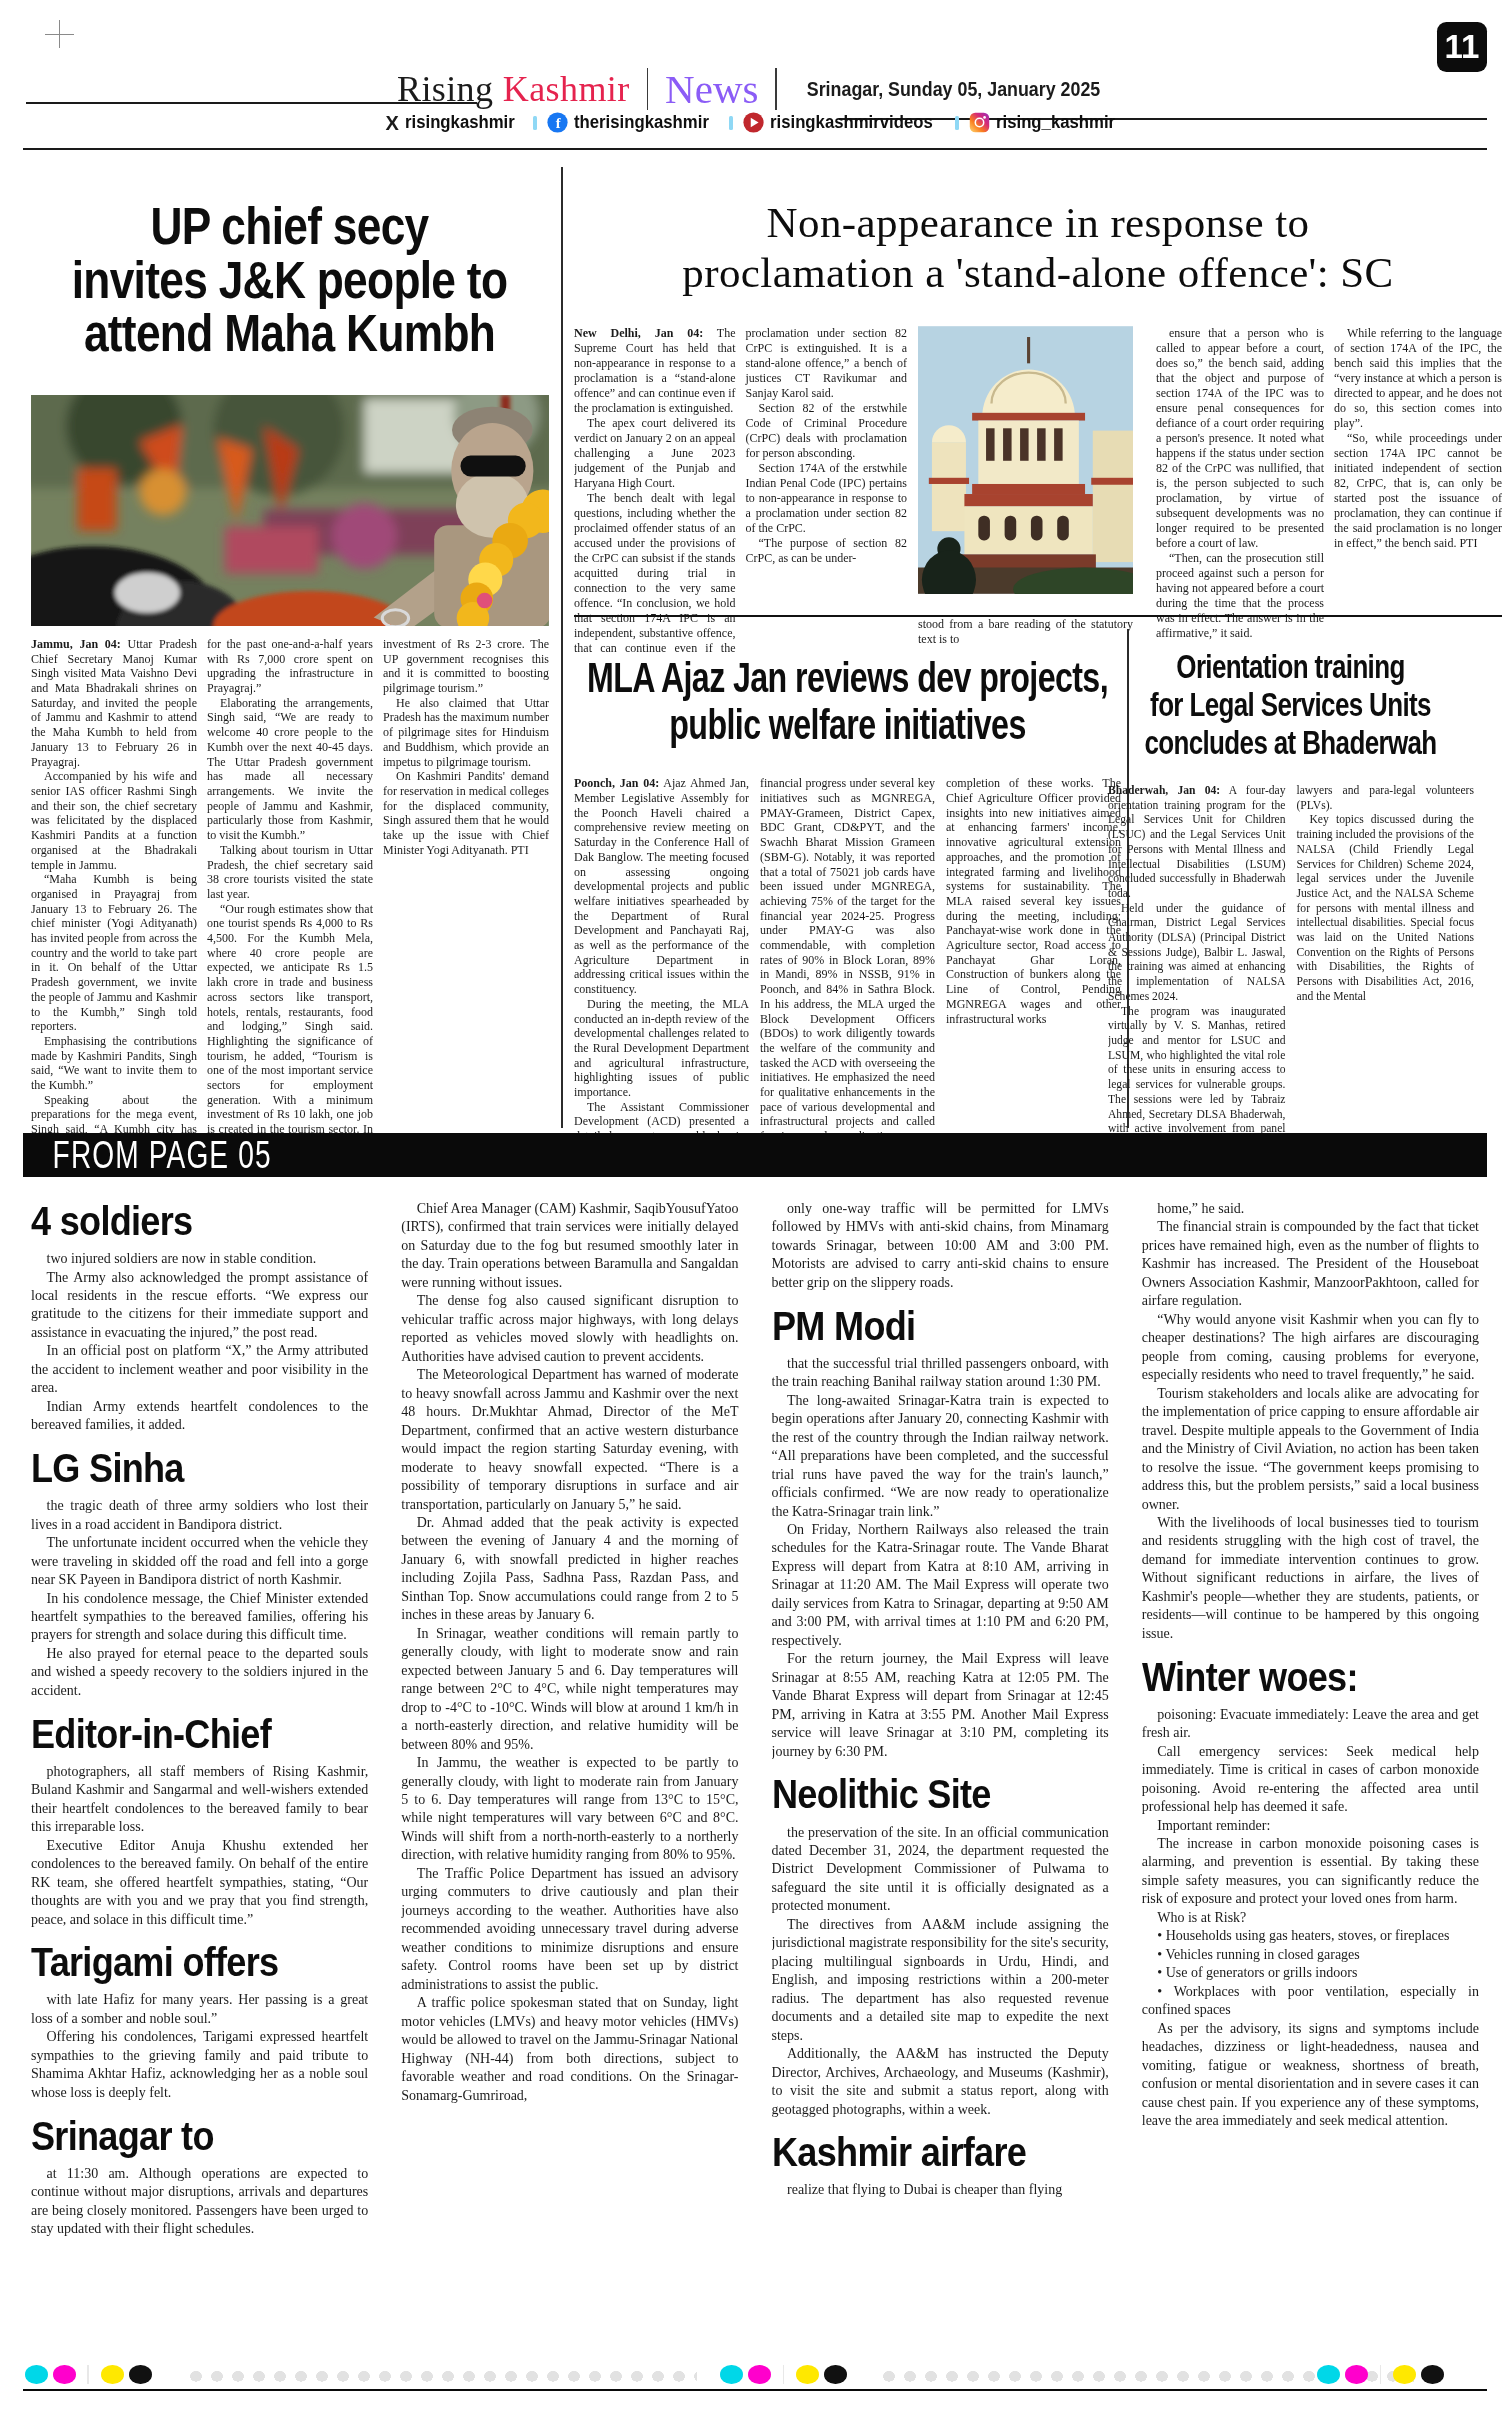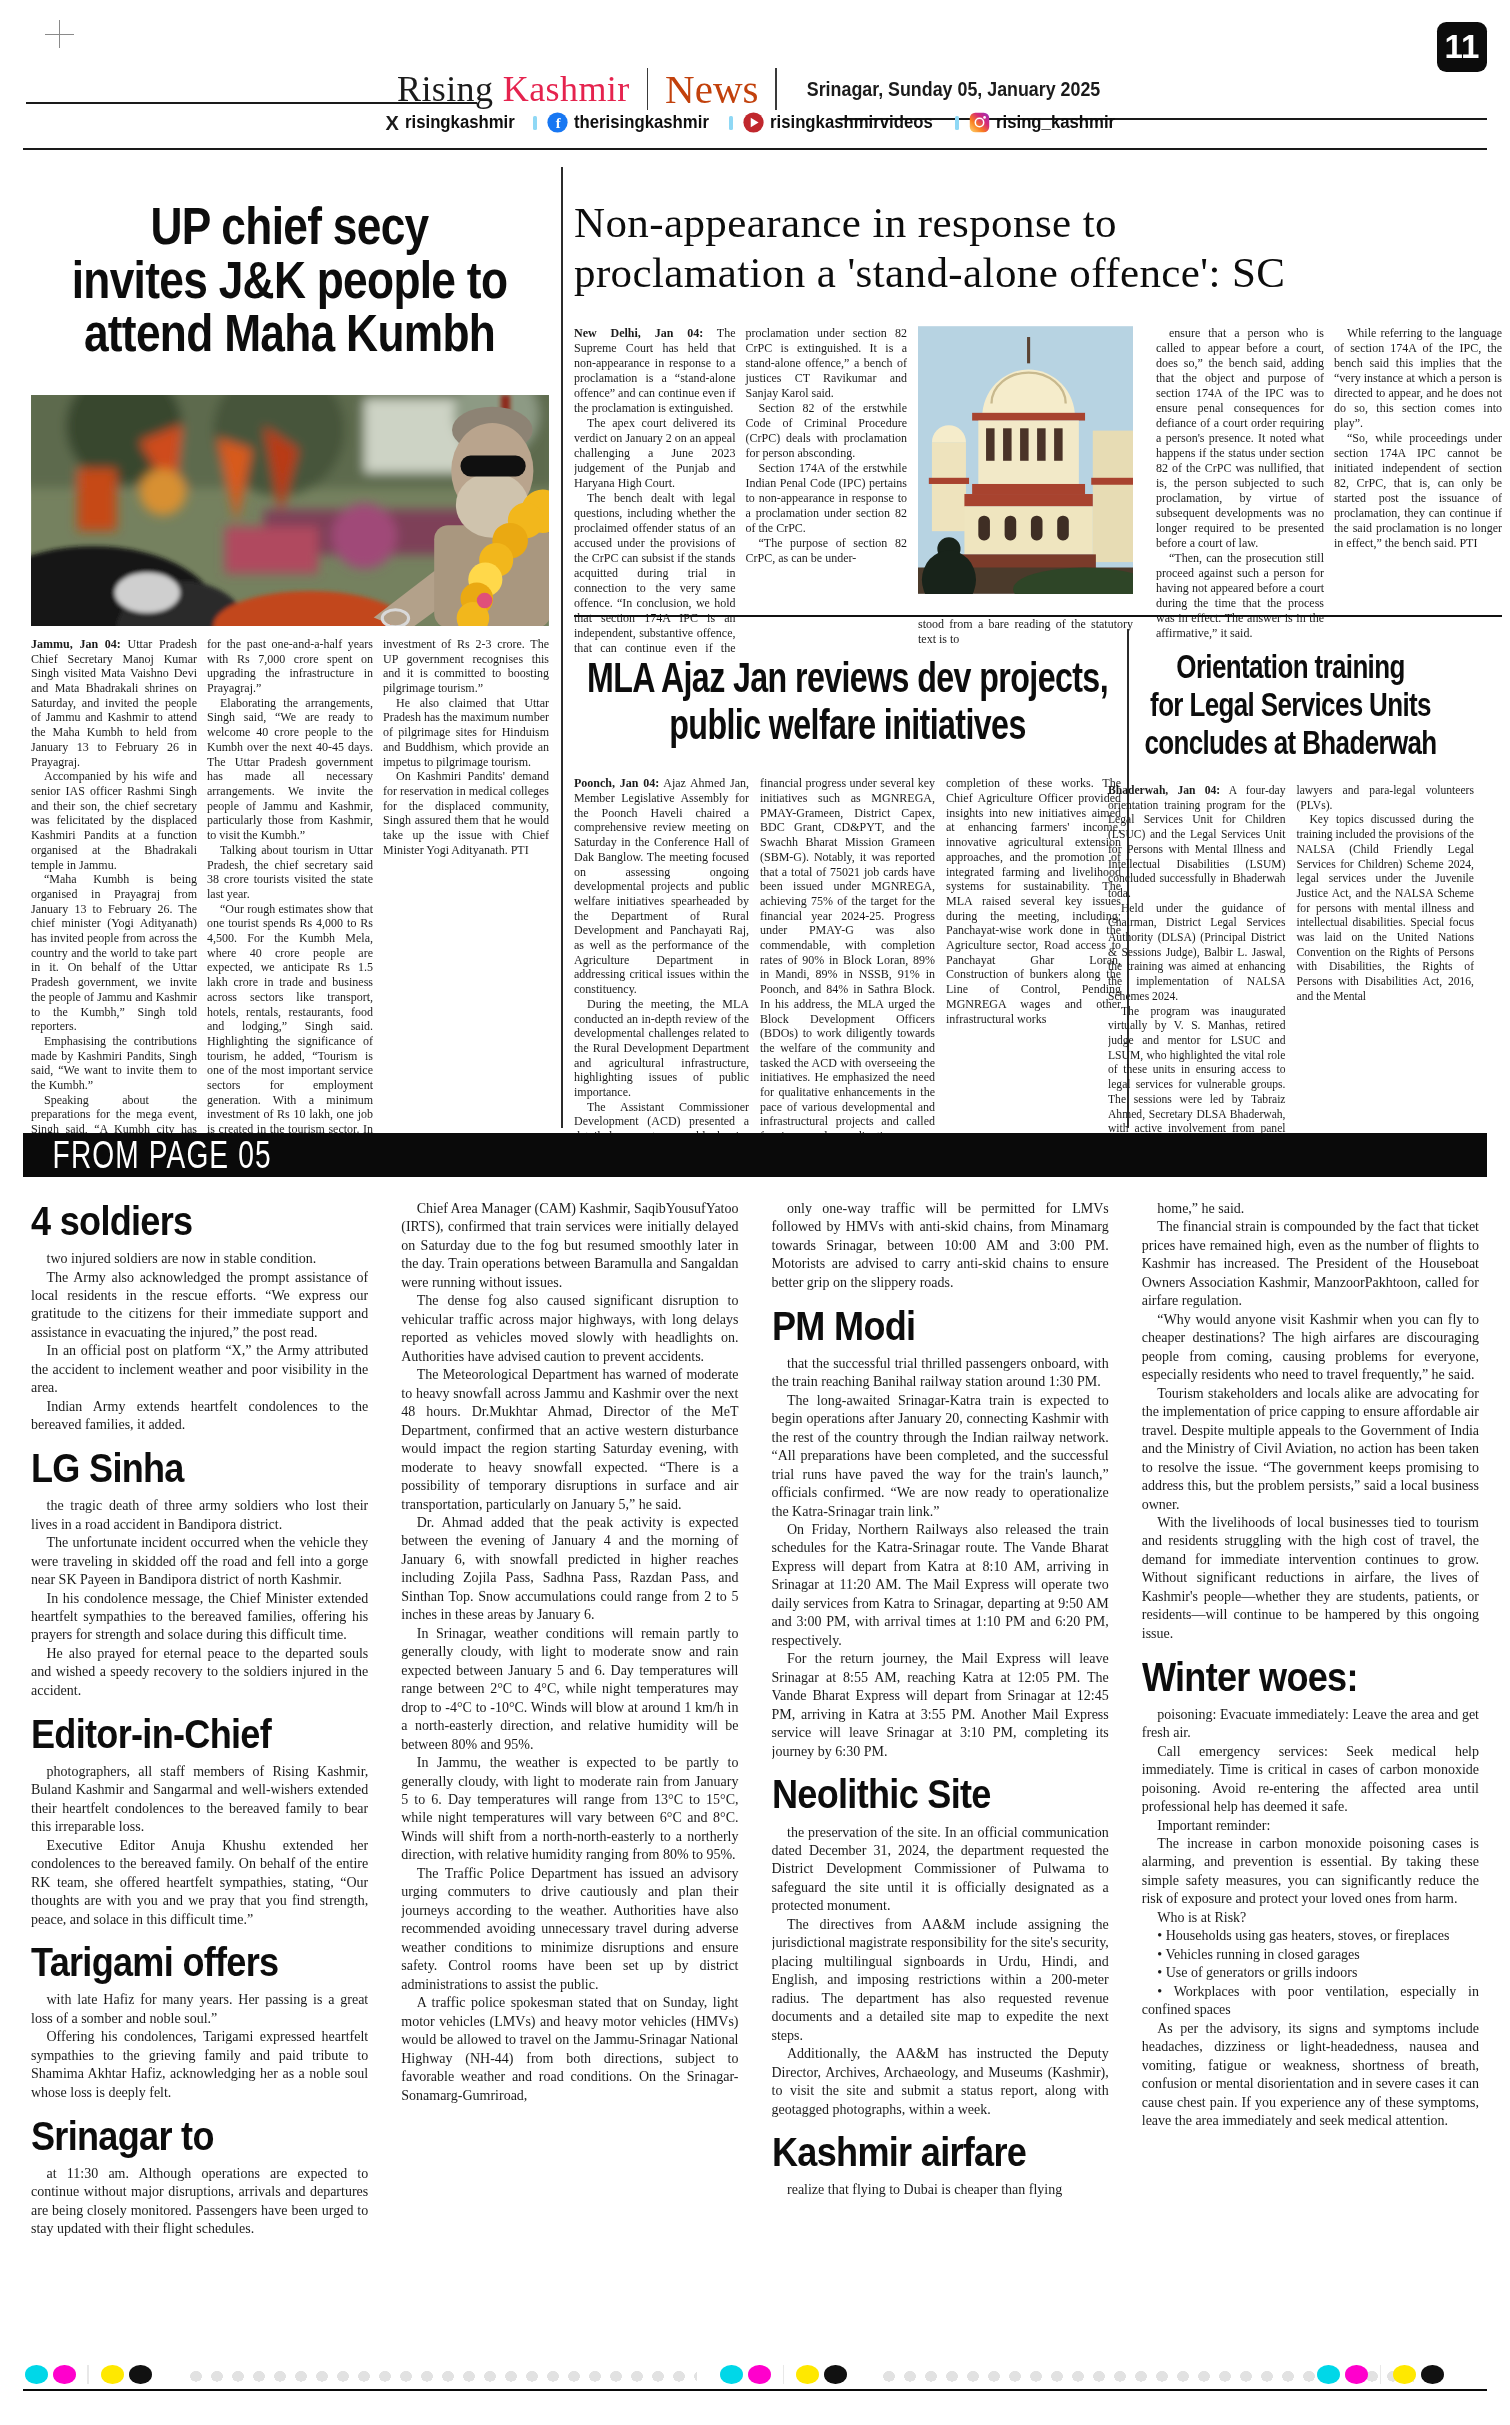--- a/index.html
+++ b/index.html
@@ -6,21 +6,21 @@
   .page{position:relative;width:1510px;height:2426px;background:#ffffff;overflow:hidden;
         font-family:"Liberation Serif",serif;color:#1b1b1b;}
   
   .crop-v{position:absolute;left:59px;top:20px;width:0.8px;height:28px;background:#8a8a8a;}
   .crop-h{position:absolute;left:45px;top:34px;width:29.4px;height:0.8px;background:#8a8a8a;}
   .masthead-row{position:absolute;left:0;right:0;top:65px;display:flex;justify-content:center;
                 align-items:center;gap:17px;height:48px;}
   .brand{font-size:36px;letter-spacing:0.4px;white-space:nowrap;}
   .brand .red{color:#e5234e;}
   .vdiv{width:1.5px;height:42px;background:#3a3a3a;}
-  .section-name{font-size:41px;color:#c2410c;}
+  .section-name{font-size:41px;color:#8b5cf6;}
   .dateline-top{font-family:"Liberation Sans",sans-serif;font-weight:bold;font-size:19.4px;
                 transform:scaleX(.92);transform-origin:center;white-space:nowrap;}
   .pagenum{position:absolute;right:23px;top:22px;width:50px;height:50px;background:#0c0c0c;
            border-radius:9.3px;color:#fff;font-family:"Liberation Sans",sans-serif;font-weight:bold;
            font-size:33px;display:flex;align-items:center;justify-content:center;}
   .rule-left{position:absolute;left:26px;top:102px;width:451px;height:2.3px;background:#1a1a1a;}
   .rule-date{position:absolute;left:839px;top:118px;width:648px;height:2.3px;background:#1a1a1a;}
   .rule-full{position:absolute;left:23px;top:148px;width:1464px;height:2.3px;background:#1a1a1a;}
   .social-row{position:absolute;left:0;right:0;top:108px;height:29.4px;display:flex;
               justify-content:center;align-items:center;gap:10px;}
@@ -41,21 +41,21 @@
   
   .art-kumbh{position:absolute;left:31px;top:166px;width:518px;}
   .hl-kumbh{width:597px;margin-left:-40px;transform:scaleX(.868);font-size:51px;line-height:1.05;}
   .kumbh-photo{margin-top:11px;width:518px;height:231px;overflow:hidden;}
   .kumbh-body{margin-top:11px;column-count:3;column-gap:10px;height:538px;overflow:hidden;
               font-size:12px;line-height:14.7px;}
   .vrule-main{position:absolute;left:561px;top:167px;width:1.5px;height:961px;background:#2b2b2b;}
   
   .art-sc{position:absolute;left:574px;top:169px;width:928px;}
   .hl-sc{font-family:"Liberation Serif",serif;font-weight:400;font-size:43px;line-height:1.16;
-         text-align:left;color:#0d0d0d;letter-spacing:0.4px;}
+         text-align:center;color:#0d0d0d;letter-spacing:0.4px;}
   .sc-body{margin-top:14px;display:flex;gap:11px;height:341px;}
   .sc-left{width:333px;column-count:2;column-gap:10px;column-fill:auto;height:341px;overflow:hidden;
            text-align:justify;font-size:12px;line-height:15px;}
   .sc-photocol{width:215px;}
   .sc-photo{width:215px;height:268px;overflow:hidden;}
   .sc-below{margin-top:23px;text-align:justify;font-size:12px;line-height:15px;}
   .sc-right{flex:1;column-count:2;column-gap:10px;column-fill:auto;height:341px;overflow:hidden;
             text-align:justify;font-size:12px;line-height:15px;margin-left:12px;}
   .hrule-sc{position:absolute;left:574px;top:615px;width:928px;height:1.5px;background:#111;}
   

